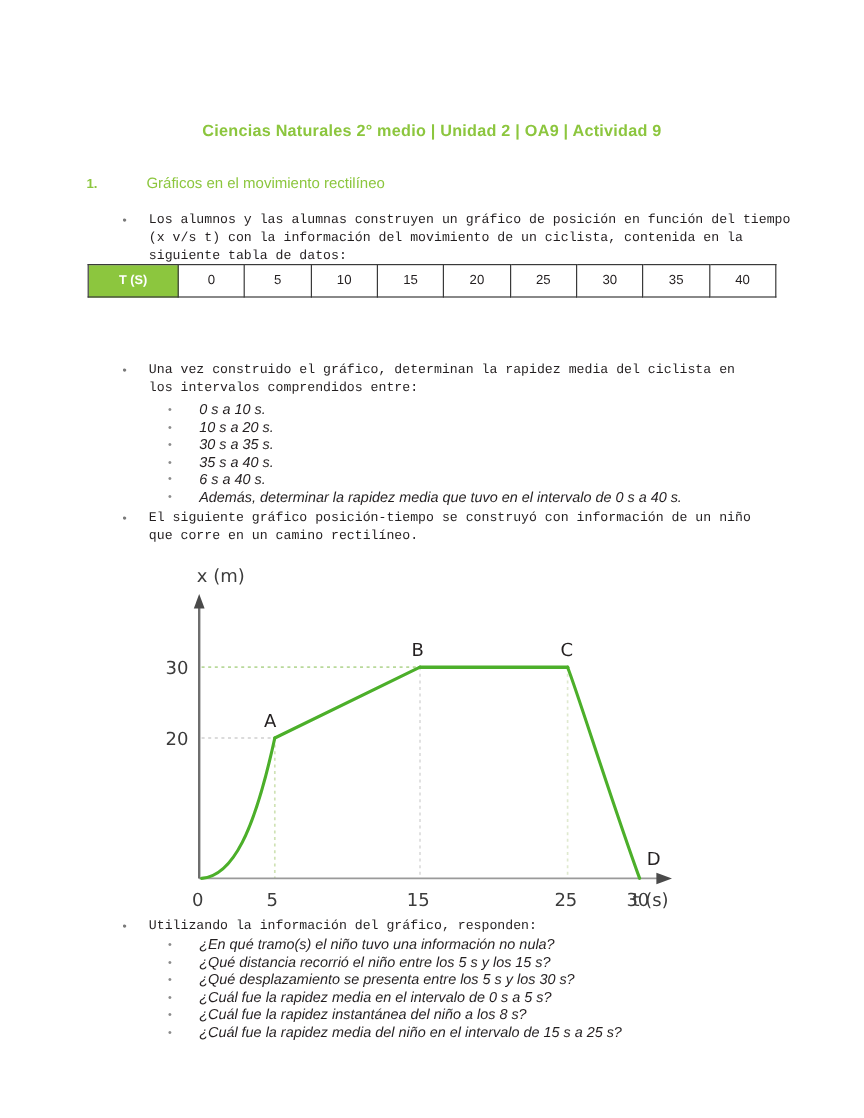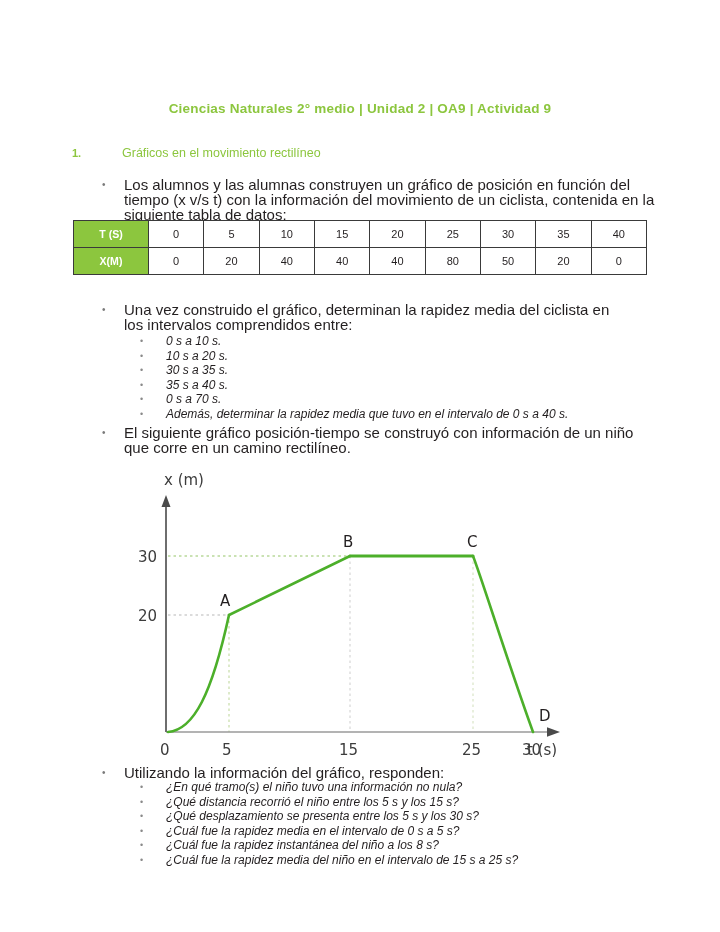--- a/index.html
+++ b/index.html
@@ -67,23 +67,24 @@
   }
   .bullet-mark {
     flex: 0 0 22px;
     font-size: 10px;
     line-height: 15px;
     color: #7a7a7a;
     text-align: left;
     padding-left: 2px;
   }
   .bullet-text {
-    font-size: 15px;
+    font-size: 11px;
     line-height: 15.2px;
     color: #231f20;
+    font-family: Liberation Mono, monospace;
   }
 
   #intro-row   { top: 140px; left: 100px; width: 560px; }
   #task2-row   { top: 265px; left: 100px; width: 530px; }
   #task3-row   { top: 388px; left: 100px; width: 545px; }
   #task4-row   { top: 728px; left: 100px; width: 470px; }
 
   
   .sub-list {
     position: absolute;
@@ -185,32 +186,20 @@
         <td>0</td>
         <td>5</td>
         <td>10</td>
         <td>15</td>
         <td>20</td>
         <td>25</td>
         <td>30</td>
         <td>35</td>
         <td>40</td>
       </tr>
-      <tr>
-        <td class="hdr">X(M)</td>
-        <td>0</td>
-        <td>20</td>
-        <td>40</td>
-        <td>40</td>
-        <td>40</td>
-        <td>80</td>
-        <td>50</td>
-        <td>20</td>
-        <td>0</td>
-      </tr>
     </tbody>
   </table>
 
   <div class="bullet-row" id="task2-row">
     <span class="bullet-mark">•</span>
     <span class="bullet-text">Una vez construido el gráfico, determinan la rapidez media del ciclista en los intervalos comprendidos entre:</span>
   </div>
 
   <div class="sub-list" id="interval-list">
     <div class="sub-item">
@@ -224,21 +213,21 @@
     <div class="sub-item">
       <span class="sub-mark">•</span>
       <span class="sub-text">30 s a 35 s.</span>
     </div>
     <div class="sub-item">
       <span class="sub-mark">•</span>
       <span class="sub-text">35 s a 40 s.</span>
     </div>
     <div class="sub-item">
       <span class="sub-mark">•</span>
-      <span class="sub-text">0 s a 70 s.</span>
+      <span class="sub-text">6 s a 40 s.</span>
     </div>
     <div class="sub-item">
       <span class="sub-mark">•</span>
       <span class="sub-text">Además, determinar la rapidez media que tuvo en el intervalo de 0 s a 40 s.</span>
     </div>
   </div>
 
   <div class="bullet-row" id="task3-row">
     <span class="bullet-mark">•</span>
     <span class="bullet-text">El siguiente gráfico posición-tiempo se construyó con información de un niño que corre en un camino rectilíneo.</span>

